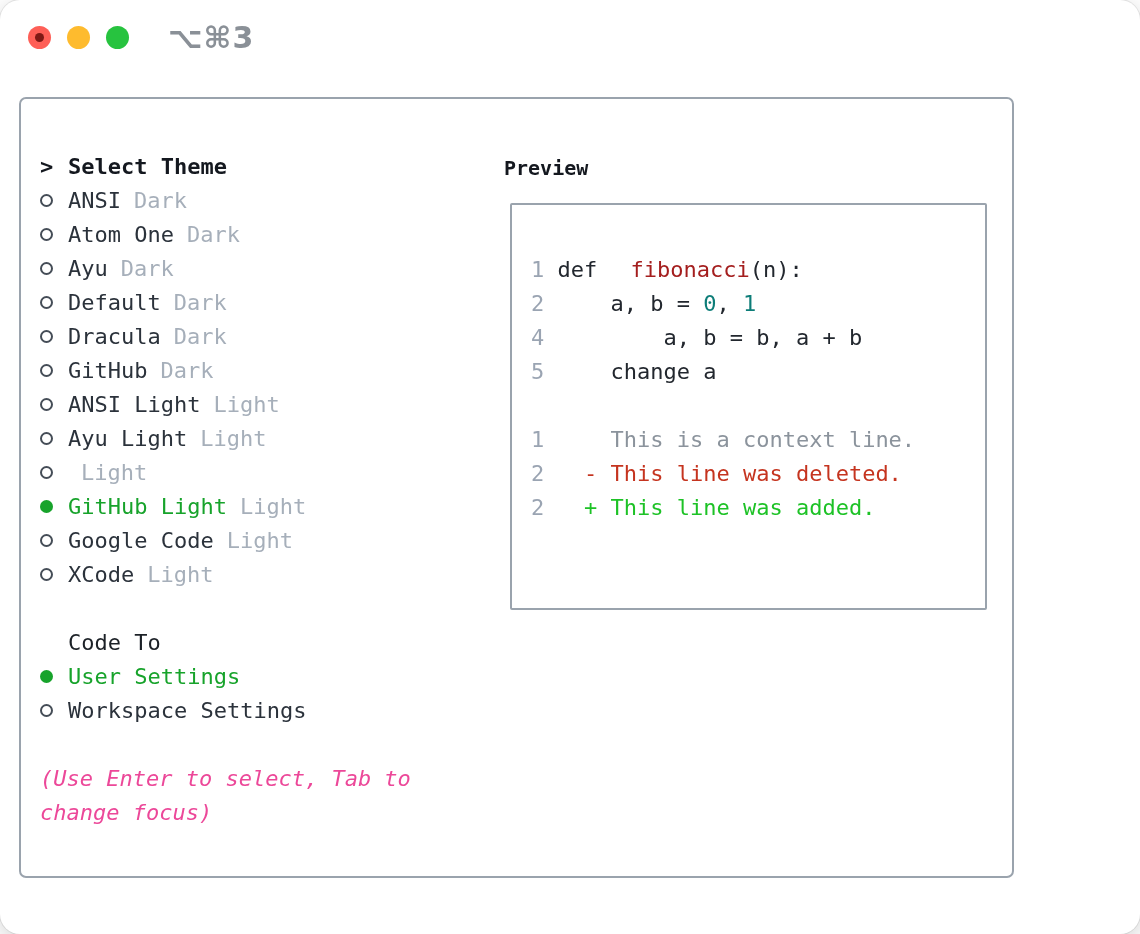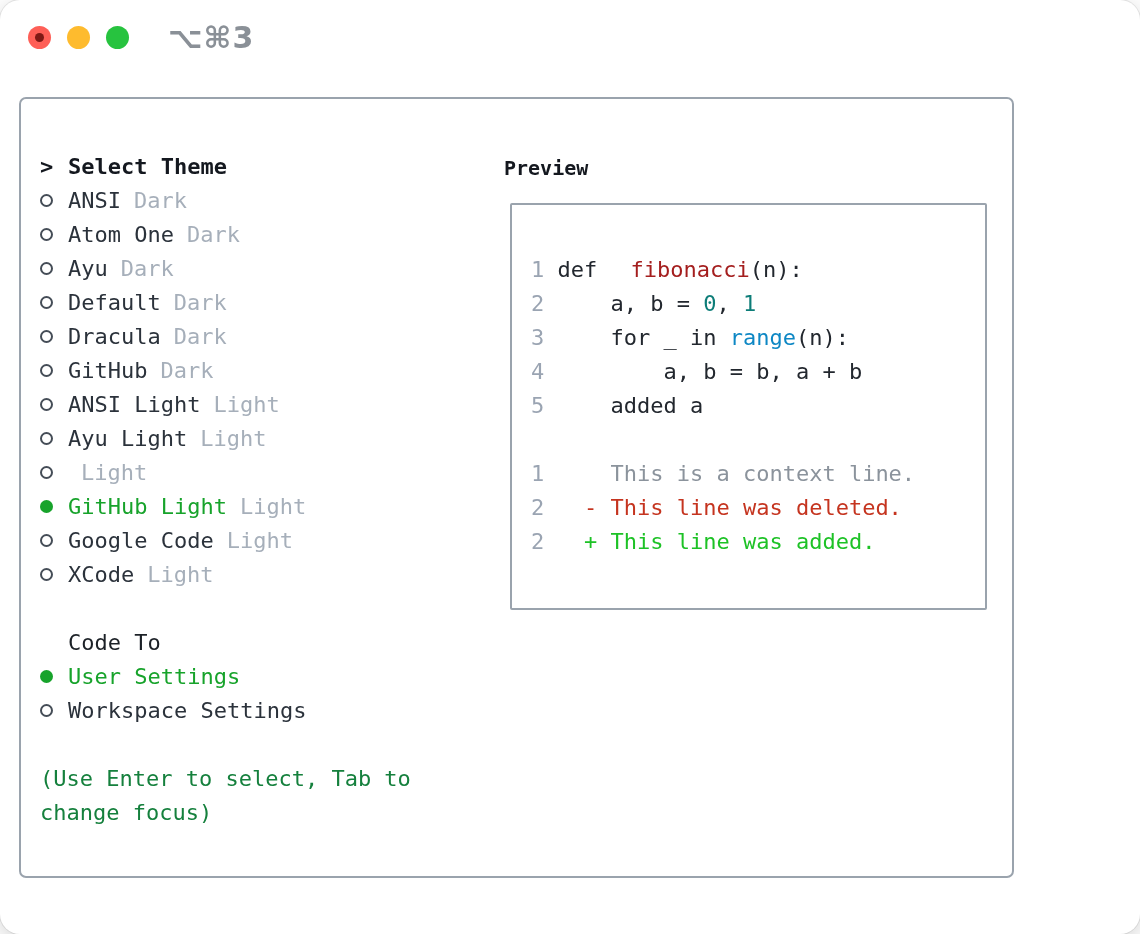--- a/index.html
+++ b/index.html
@@ -29,21 +29,21 @@
   .list { position:absolute; left:19px; top:50px; }
   .row { display:flex; align-items:center; height:34px; font-size:22px; color:#2b323b; white-space:pre; }
   .marker { display:flex; align-items:center; width:28px; flex:0 0 28px; }
   .hdr .caret { font-weight:bold; color:#14181f; }
   .hdr .label { font-weight:bold; color:#14181f; }
   .bullet { width:13px; height:13px; border-radius:50%; border:2px solid #454d57; }
   .selected .bullet { border:none; background:#17a32b; }
   .selected .name { color:#17a32b; }
   .tag { color:#a6afba; margin-left:13px; }
   .sub-hdr { color:#1c2127; }
-  .hint { color:#15803d; }
+  .hint { color:#ec4899;font-style:italic; }
   
   .preview-title { position:absolute; left:483px; top:52px; height:34px; line-height:34px;
     font-size:20px; font-weight:bold; color:#14181f; }
   .preview-box {
     position:absolute; left:489px; top:104px; width:477px; height:407px;
     border:2px solid #9aa3ad; background:#ffffff; padding:48px 0 0 19px; border-radius:2px;
   }
   .code-line { display:block; white-space:pre; font-size:22px; line-height:34px; height:34px; color:#22272e; }
   .ln   { color:#9aa4b2; }
   .t    { color:#22272e; }
@@ -154,23 +154,22 @@
 
       <div class="row hint">(Use Enter to select, Tab to</div>
       <div class="row hint">change focus)</div>
     </div>
 
     <div class="preview-title">Preview</div>
 
     <div class="preview-box">
       <span class="code-line"><span class="ln">1</span><span class="t"> def </span><span class="func">fibonacci</span><span class="t">(n):</span></span>
       <span class="code-line"><span class="ln">2</span><span class="t">     a, b = </span><span class="lit">0</span><span class="t">, </span><span class="lit">1</span></span>
-      <span class="code-line"><span class="ln">3</span><span class="t">     for _ in </span><span class="blt">range</span><span class="t">(n):</span></span>
       <span class="code-line"><span class="ln">4</span><span class="t">         a, b = b, a + b</span></span>
-      <span class="code-line"><span class="ln">5</span><span class="t">     added a</span></span>
+      <span class="code-line"><span class="ln">5</span><span class="t">     change a</span></span>
       <span class="code-line"></span>
       <span class="code-line"><span class="ln">1</span><span class="ctx">     This is a context line.</span></span>
       <span class="code-line"><span class="ln">2</span><span class="del">   - This line was deleted.</span></span>
       <span class="code-line"><span class="ln">2</span><span class="add">   + This line was added.</span></span>
     </div>
 
   </div>
 </div>
 
 </body></html>

